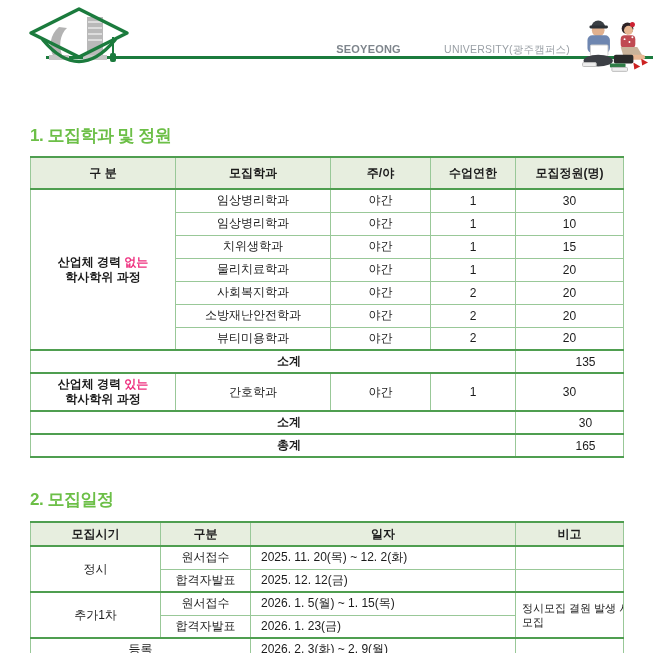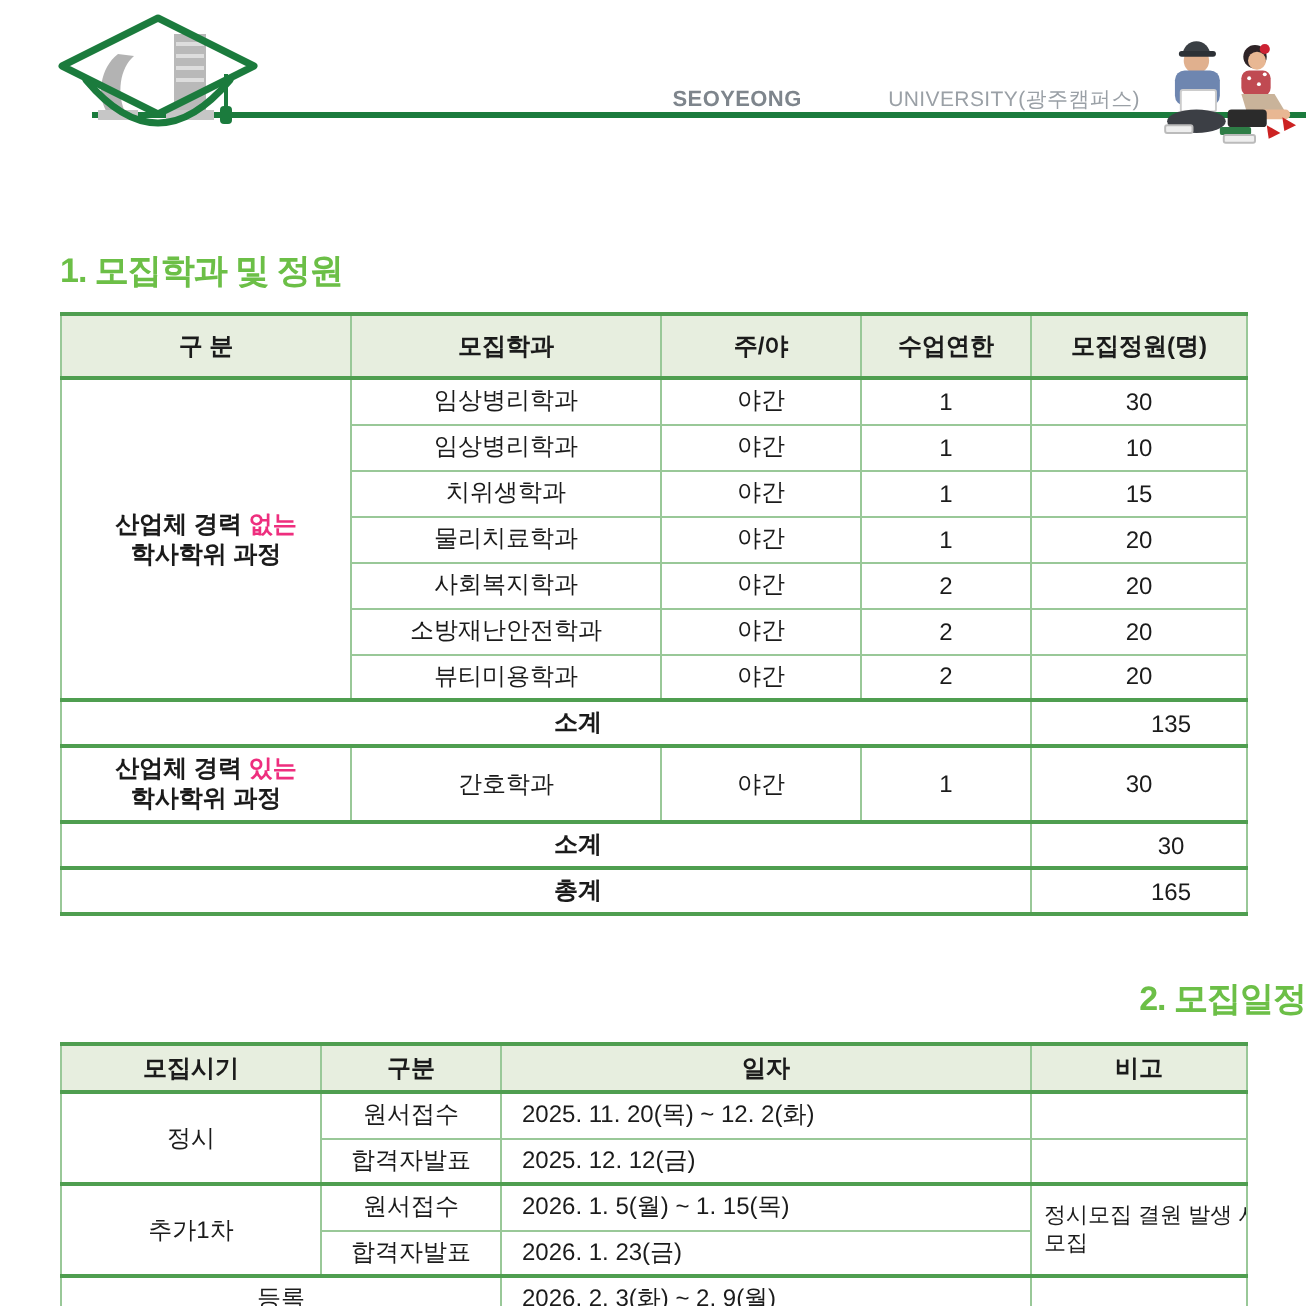--- a/index.html
+++ b/index.html
@@ -13,21 +13,21 @@
   .header { position:relative; height:100px; }
   .topline { position:absolute; top:56px; left:46px; width:607px; height:3px; background:var(--dark_green,#1b7b3d); }
   .logo { position:absolute; top:3px; left:27px; width:104px; height:80px; }
   .brand { position:absolute; top:43px; right:83px; font-size:11px; color:#7e858c; letter-spacing:.2px; white-space:nowrap; }
   .brand .bold { font-weight:bold; color:#7e858c;margin-left:12px; }
   .brand .rest { font-weight:normal; color:#9aa0a6; font-size:10.5px;padding-left:40px; }
   .illus { position:absolute; top:13px; right:4px; width:84px; height:64px; }
   
   .sec-title { margin:0 0 0 30px; font-size:17px; font-weight:bold; color:var(--title_green,#6cbf47); letter-spacing:-0.5px; }
   .sec-title.first { padding-top:24px; }
-  .sec-title.second { padding-top:30px;text-align:right; }
+  .sec-title.second { padding-top:30px; }
   
   table { border-collapse:collapse; table-layout:fixed; width:593px; margin:9px 0 0 30px; }
   td,th { border:1px solid var(--thin_green,#99c898); font-size:12px; text-align:center; vertical-align:middle; overflow:hidden; }
   th { background:var(--header_bg,#e7eedf); font-weight:bold; height:32px;
        border-top:2.5px solid var(--thick_green,#4f9e50); border-bottom:2px solid var(--thick_green,#4f9e50); }
   .t1 td { height:23px; }
   .t1 tr.grp2 td { height:38px; }
   tr.sum td { border-top:2px solid var(--thick_green,#4f9e50); border-bottom:2px solid var(--thick_green,#4f9e50);padding-left:32px; }
   tr.last td { border-bottom:2.5px solid var(--thick_green,#4f9e50); }
   .bold { font-weight:bold; }

